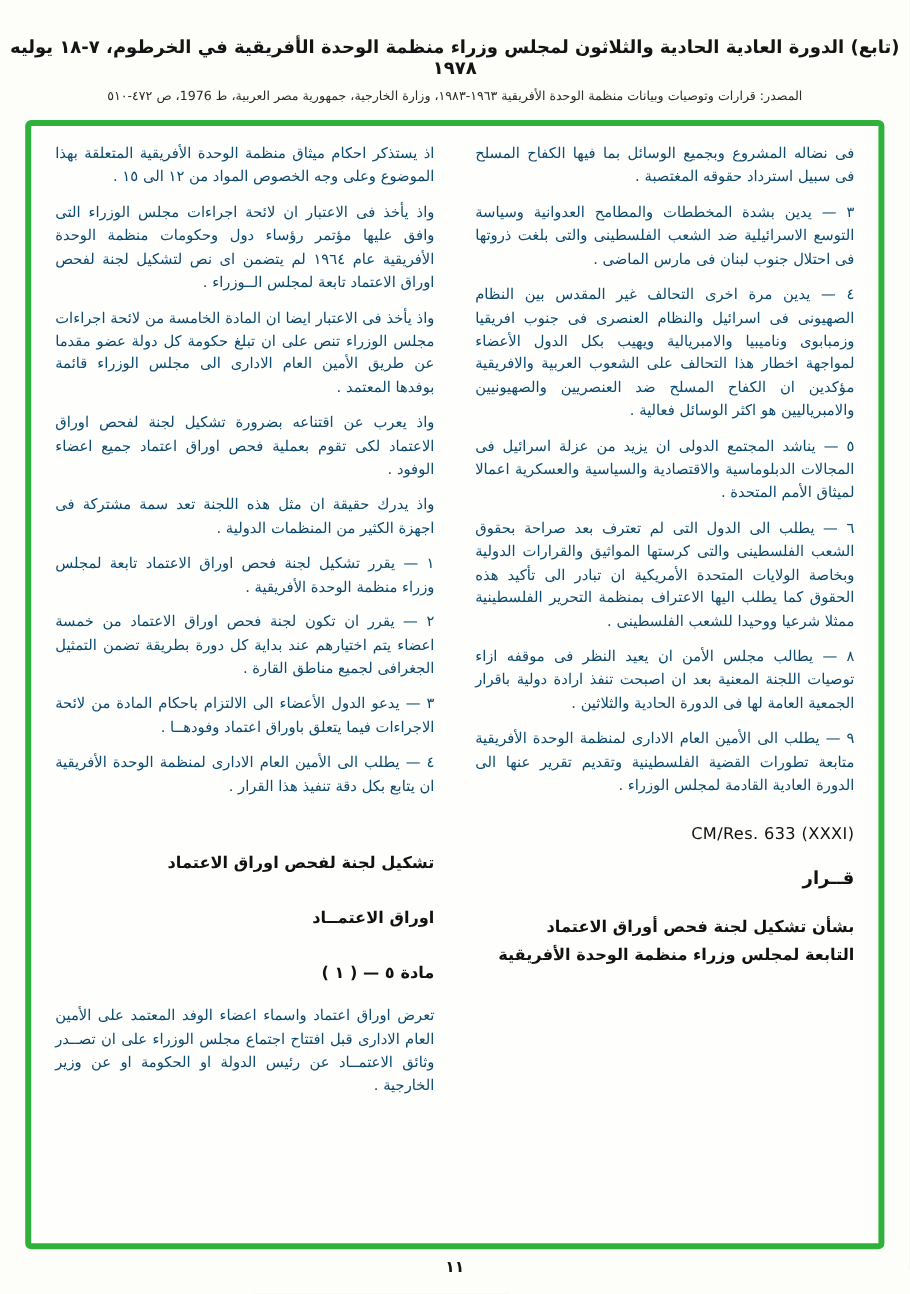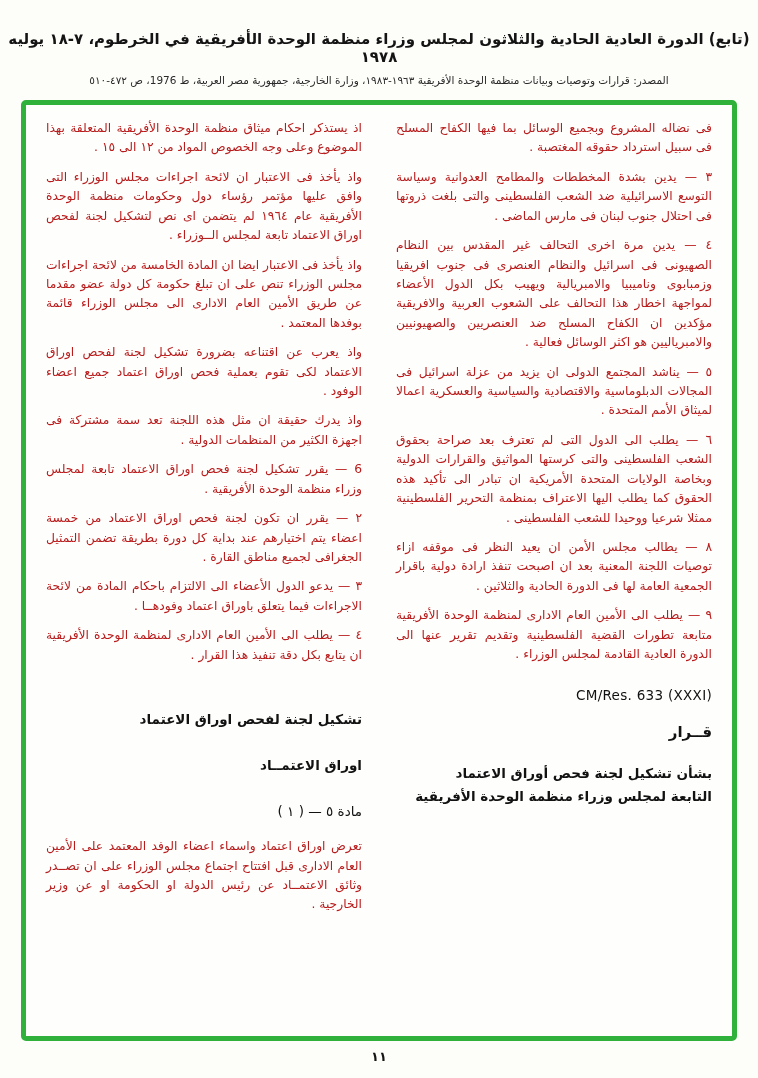--- a/index.html
+++ b/index.html
@@ -58,21 +58,21 @@
     height: 100%;
   }
   .col { flex: 1; min-width: 0; }
 
   
   .body-text {
     direction: rtl;
     text-align: justify;
     font-size: 12.3px;
     line-height: 1.58;
-    color: #b91c1c;
+    color: #0c4a6e;
     margin-bottom: 10px;
   }
 
   .res-ref {
     direction: ltr;
     text-align: right;
     font-size: 13.5px;
     color: #111;
     margin: 22px 0 6px 0;
     letter-spacing: 0.3px;
@@ -92,21 +92,21 @@
   }
   .decision-subtitle { margin: 2px 0; line-height: 1.6; }
   .preamble { margin-top: 18px; }
 
   .gap-lg { margin-top: 46px; }
   .gap-md { margin-top: 30px; }
 
   .article-head {
     direction: rtl;
     text-align: right;
-    font-weight: normal;
+    font-weight: bold;
     font-size: 13.5px;
     color: #121212;
     margin: 30px 0 18px 0;
   }
 
   
   .page-num {
     position: absolute;
     bottom: 14px;
     left: 0;
@@ -146,21 +146,21 @@
         <h4 class="center-head decision-subtitle">التابعة لمجلس وزراء منظمة الوحدة الأفريقية</h4>
 
       </section>
 
       <section class="col" dir="rtl">
         <p class="body-text">اذ يستذكر احكام ميثاق منظمة الوحدة الأفريقية المتعلقة بهذا الموضوع وعلى وجه الخصوص المواد من ١٢ الى ١٥ .</p>
         <p class="body-text">واذ يأخذ فى الاعتبار ان لائحة اجراءات مجلس الوزراء التى وافق عليها مؤتمر رؤساء دول وحكومات منظمة الوحدة الأفريقية عام ١٩٦٤ لم يتضمن اى نص لتشكيل لجنة لفحص اوراق الاعتماد تابعة لمجلس الــوزراء .</p>
         <p class="body-text">واذ يأخذ فى الاعتبار ايضا ان المادة الخامسة من لائحة اجراءات مجلس الوزراء تنص على ان تبلغ حكومة كل دولة عضو مقدما عن طريق الأمين العام الادارى الى مجلس الوزراء قائمة بوفدها المعتمد .</p>
         <p class="body-text">واذ يعرب عن اقتناعه بضرورة تشكيل لجنة لفحص اوراق الاعتماد لكى تقوم بعملية فحص اوراق اعتماد جميع اعضاء الوفود .</p>
         <p class="body-text">واذ يدرك حقيقة ان مثل هذه اللجنة تعد سمة مشتركة فى اجهزة الكثير من المنظمات الدولية .</p>
-        <p class="body-text">6 — يقرر تشكيل لجنة فحص اوراق الاعتماد تابعة لمجلس وزراء منظمة الوحدة الأفريقية .</p>
+        <p class="body-text">١ — يقرر تشكيل لجنة فحص اوراق الاعتماد تابعة لمجلس وزراء منظمة الوحدة الأفريقية .</p>
         <p class="body-text">٢ — يقرر ان تكون لجنة فحص اوراق الاعتماد من خمسة اعضاء يتم اختيارهم عند بداية كل دورة بطريقة تضمن التمثيل الجغرافى لجميع مناطق القارة .</p>
         <p class="body-text">٣ — يدعو الدول الأعضاء الى الالتزام باحكام المادة من لائحة الاجراءات فيما يتعلق باوراق اعتماد وفودهــا .</p>
         <p class="body-text">٤ — يطلب الى الأمين العام الادارى لمنظمة الوحدة الأفريقية ان يتابع بكل دقة تنفيذ هذا القرار .</p>
 
         <h3 class="center-head gap-lg">تشكيل لجنة لفحص اوراق الاعتماد</h3>
         <h3 class="center-head gap-md">اوراق الاعتمــاد</h3>
 
         <div class="article-head">مادة ٥ — ( ١ )</div>
 
         <p class="body-text">تعرض اوراق اعتماد واسماء اعضاء الوفد المعتمد على الأمين العام الادارى قبل افتتاح اجتماع مجلس الوزراء على ان تصــدر وثائق الاعتمــاد عن رئيس الدولة او الحكومة او عن وزير الخارجية .</p>

